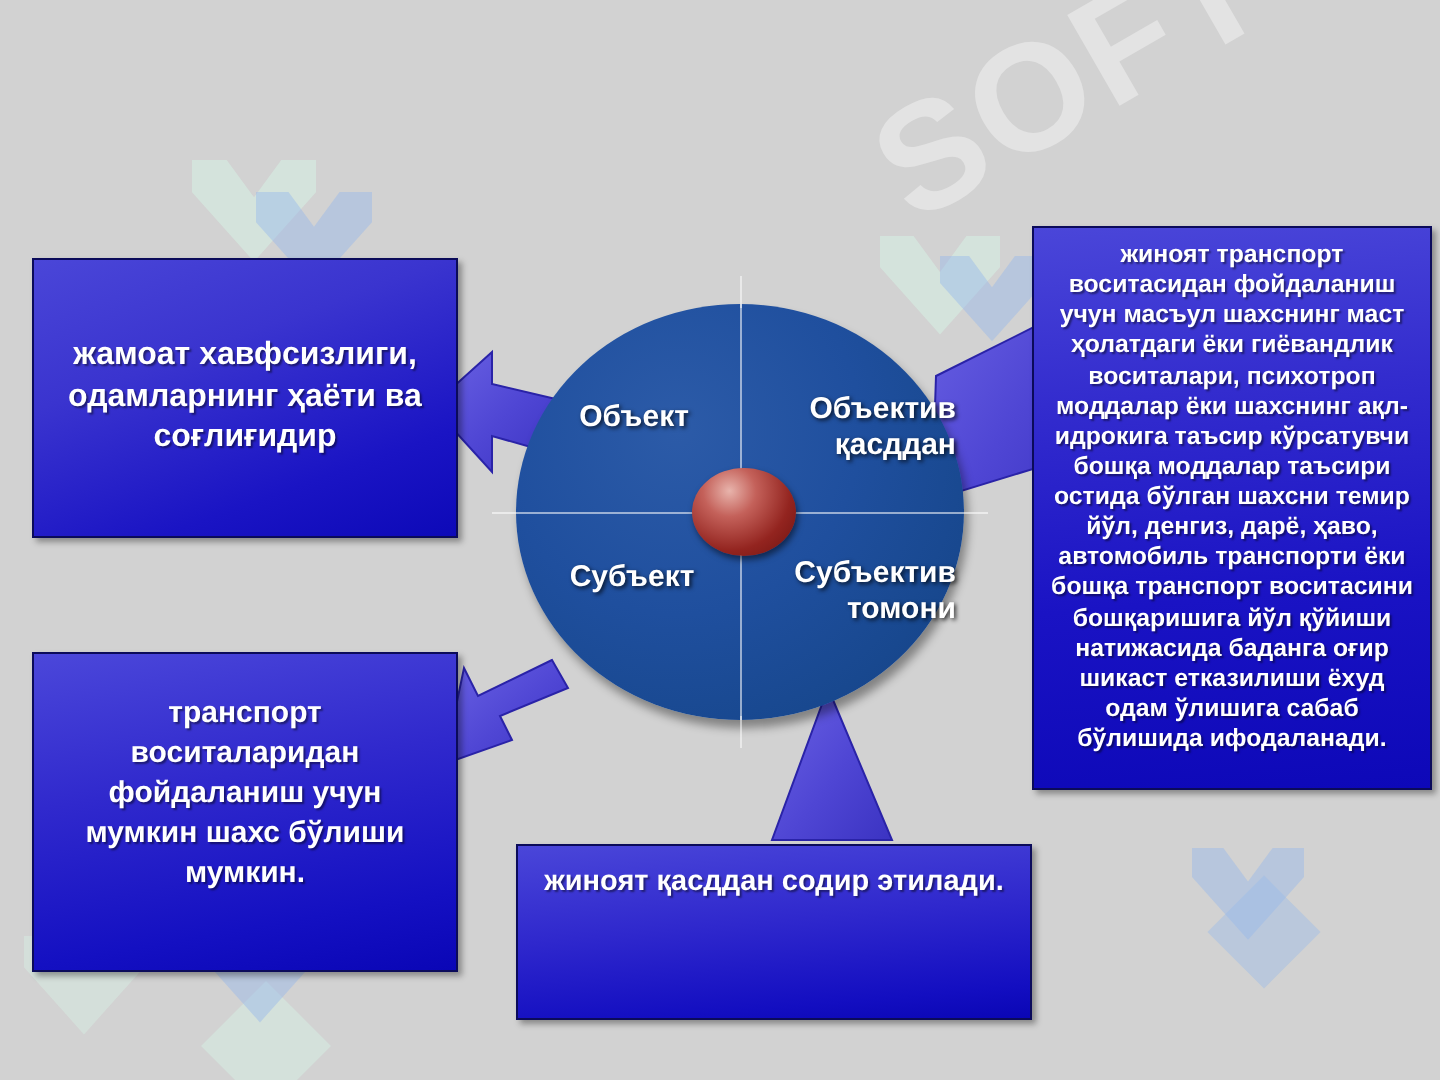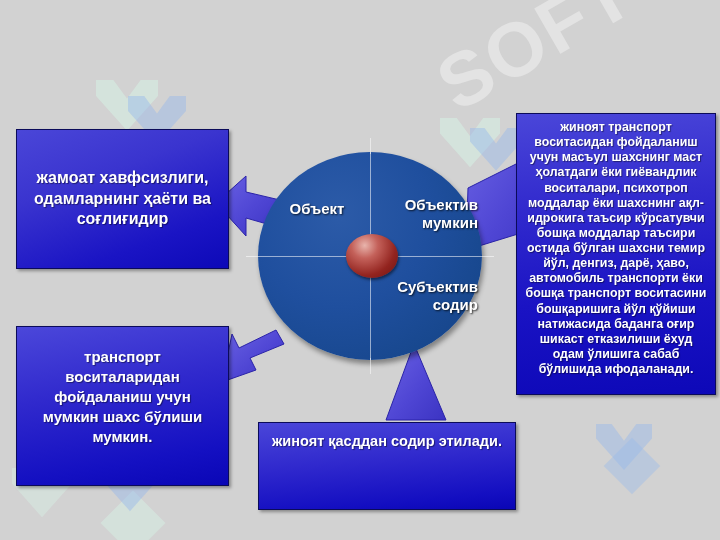--- a/index.html
+++ b/index.html
@@ -163,22 +163,23 @@
     <polygon points="414,344 446,420 386,420" fill="url(#gArrow)" stroke="#2a23a8" stroke-width="1"></polygon>
   </svg>
 
   <div id="wheel">
     <div class="disc"></div>
     <div class="vtop"></div>
     <div class="vbot"></div>
     <div class="vline"></div>
     <div class="hline"></div>
     <div class="quad" id="q-object">Объект</div>
-    <div class="quad" id="q-objective">Объектив мумкин</div>
-    <div class="quad" id="q-subjective">Субъектив содир</div>
+    <div class="quad" id="q-objective">Объектив қасддан</div>
+    <div class="quad" id="q-subject">Субъект</div>
+    <div class="quad" id="q-subjective">Субъектив томони</div>
     <div id="sphere"></div>
   </div>
 
   <div class="panel" id="box-object">
     <div class="inner">жамоат хавфсизлиги, одамларнинг ҳаёти ва соғлиғидир</div>
   </div>
 
   <div class="panel" id="box-subject">
     <div class="inner">транспорт воситаларидан фойдаланиш учун мумкин шахс бўлиши мумкин.</div>
   </div>

